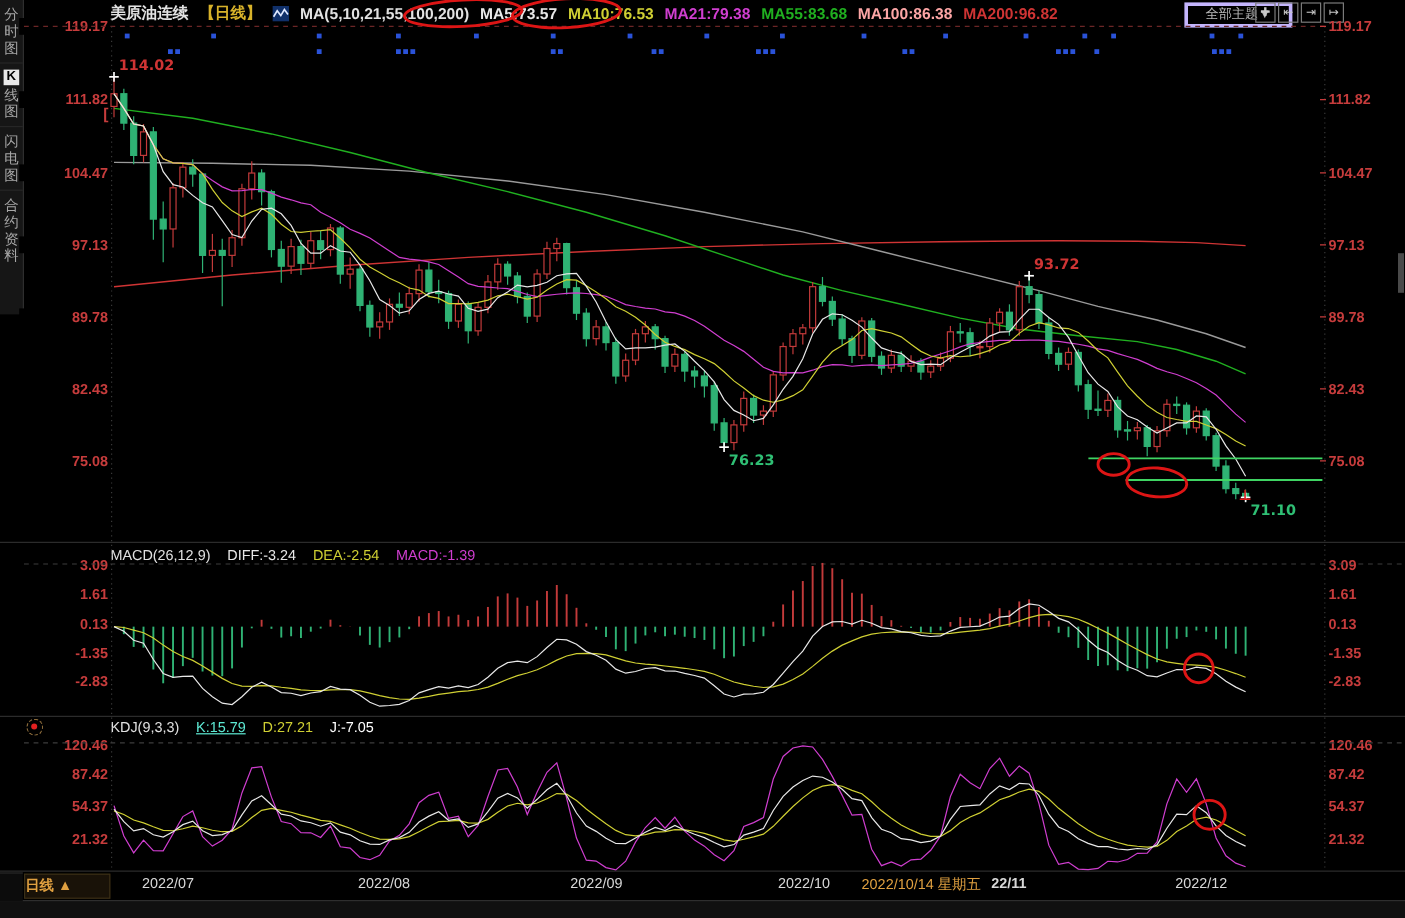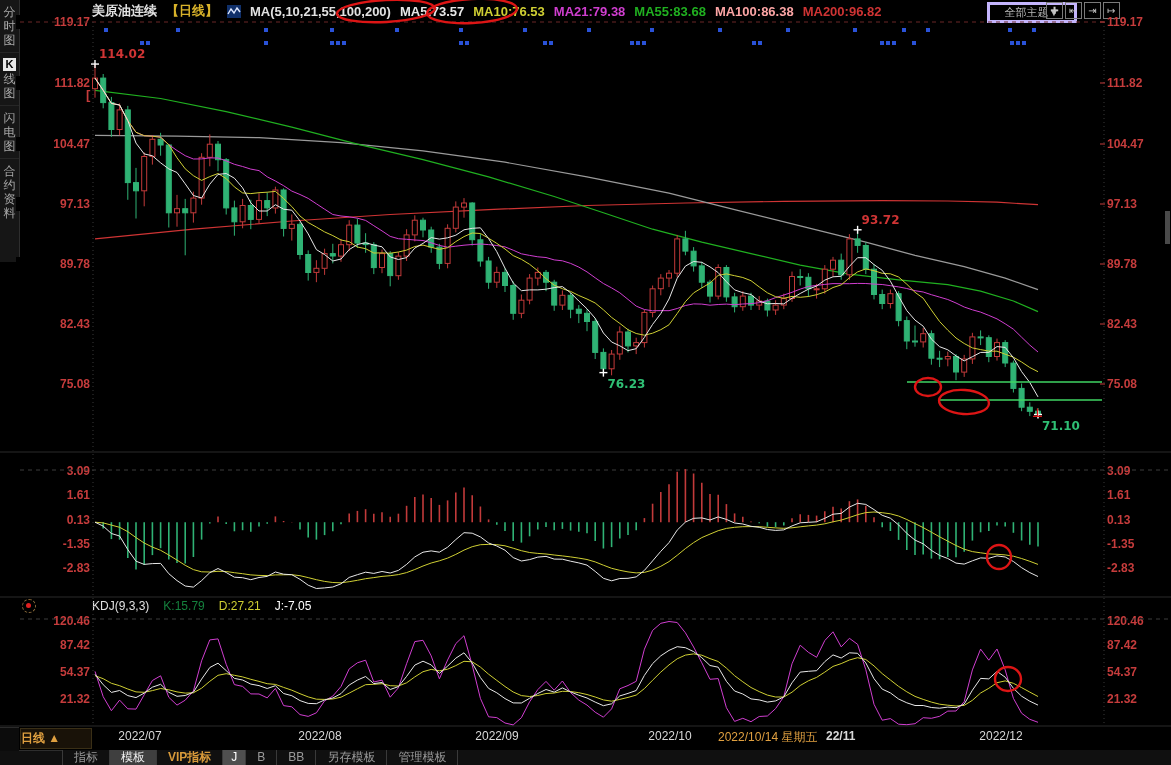--- a/index.html
+++ b/index.html
@@ -549,35 +549,41 @@
   <div class="tickL" style="top:377px;">75.08</div>
   <div class="tickR" style="top:15px;">119.17</div>
   <div class="tickR" style="top:76px;">111.82</div>
   <div class="tickR" style="top:137px;">104.47</div>
   <div class="tickR" style="top:197px;">97.13</div>
   <div class="tickR" style="top:257px;">89.78</div>
   <div class="tickR" style="top:317px;">82.43</div>
   <div class="tickR" style="top:377px;">75.08</div>
   <span class="red-bracket">[</span>
 
+  <div class="pane-legend" style="top:456px;">
+    <span>MACD(26,12,9)</span>
+    <span style="color: rgb(232, 232, 232);">DIFF:-3.24</span>
+    <span style="color: rgb(207, 207, 51);">DEA:-2.54</span>
+    <span style="color: rgb(208, 62, 208);">MACD:-1.39</span>
+  </div>
   <div class="tickL" style="top:464px;">3.09</div>
   <div class="tickL" style="top:488px;">1.61</div>
   <div class="tickL" style="top:513px;">0.13</div>
   <div class="tickL" style="top:537px;">-1.35</div>
   <div class="tickL" style="top:561px;">-2.83</div>
   <div class="tickR" style="top:464px;">3.09</div>
   <div class="tickR" style="top:488px;">1.61</div>
   <div class="tickR" style="top:513px;">0.13</div>
   <div class="tickR" style="top:537px;">-1.35</div>
   <div class="tickR" style="top:561px;">-2.83</div>
 
   <div class="kdj-flag"></div>
   <div class="pane-legend" style="top:599px;">
     <span>KDJ(9,3,3)</span>
-    <span style="color: #15803d;">K:15.79</span>
+    <span style="color: #5eead4; text-decoration: underline;">K:15.79</span>
     <span style="color: rgb(207, 207, 51);">D:27.21</span>
     <span style="color: #ffffff;">J:-7.05</span>
   </div>
   <div class="tickL" style="top:614px;">120.46</div>
   <div class="tickL" style="top:638px;">87.42</div>
   <div class="tickL" style="top:665px;">54.37</div>
   <div class="tickL" style="top:692px;">21.32</div>
   <div class="tickR" style="top:614px;">120.46</div>
   <div class="tickR" style="top:638px;">87.42</div>
   <div class="tickR" style="top:665px;">54.37</div>
@@ -587,25 +593,15 @@
   <div class="period-box">日线 ▲</div>
   <div class="month" style="left:105px;">2022/07</div>
   <div class="month" style="left:285px;">2022/08</div>
   <div class="month" style="left:462px;">2022/09</div>
   <div class="month" style="left:635px;">2022/10</div>
   <div class="month" style="left:718px;width:110px;color:#e0a040;text-align:left;">2022/10/14 星期五</div>
   <div class="month" style="left:826px;width:40px;text-align:left;font-weight:bold;">22/11</div>
   <div class="month" style="left:966px;">2022/12</div>
 
   <div class="tabbar-bg"></div>
-  <div class="tabrow">
-    <div class="tab">指标</div>
-    <div class="tab active">模板</div>
-    <div class="tab vip">VIP指标</div>
-    <div class="tab jbox">J</div>
-    <div class="tab">B</div>
-    <div class="tab">BB</div>
-    <div class="tab">另存模板</div>
-    <div class="tab">管理模板</div>
-  </div>
 
   <div class="scroll-thumb"></div>
 </div>
 
 </body></html>

